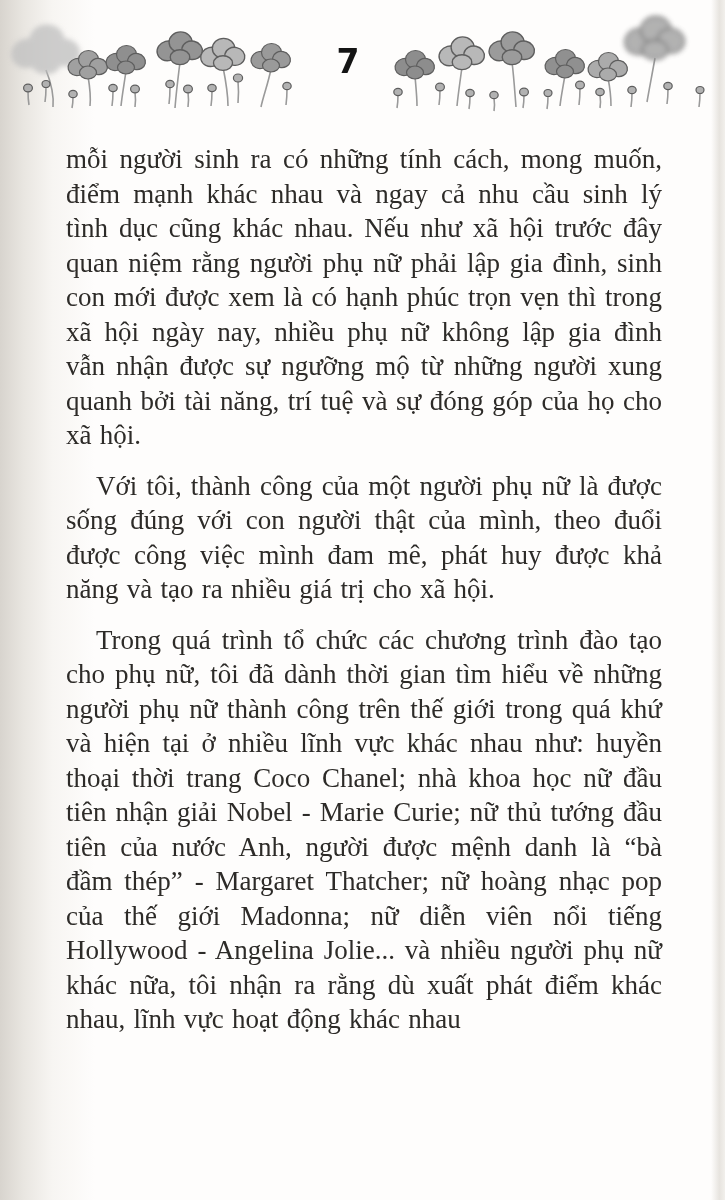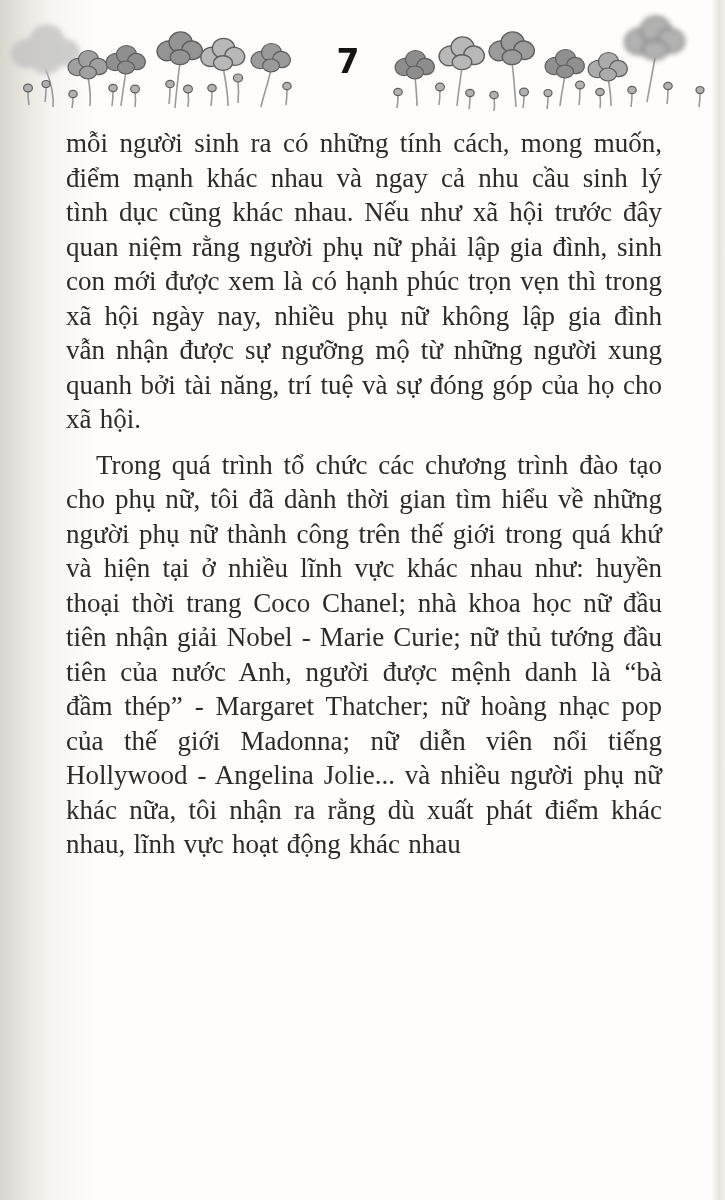--- a/index.html
+++ b/index.html
@@ -54,21 +54,21 @@
     left: 66px;
     top: 126px;
     width: 596px;
     font-size: 27px;
     line-height: 34.5px;
     color: #2d2b28;
     text-align: justify;
     word-spacing: 1.5px;
   }
   .text-block p {
-    margin: 0 0 11px 0;
+    margin: 16px 0 11px 0;
   }
   .text-block p.indent {
     text-indent: 30px;
   }
 </style>
 </head>
 <body>
 
 <div class="page">
   <div class="gutter-left"></div>
@@ -173,15 +173,16 @@
         <use href="#flowerhead" transform="translate(608,70)" fill="#ababab"></use>
         <use href="#flowerhead" transform="translate(655,43) scale(1.5)" fill="#a5a5a5" opacity="0.85" filter="url(#soft)"></use>
       </g>
     </svg>
 
     <div class="page-number">7</div>
   </header>
 
   <main class="text-block">
     <p>mỗi người sinh ra có những tính cách, mong muốn, điểm mạnh khác nhau và ngay cả nhu cầu sinh lý tình dục cũng khác nhau. Nếu như xã hội trước đây quan niệm rằng người phụ nữ phải lập gia đình, sinh con mới được xem là có hạnh phúc trọn vẹn thì trong xã hội ngày nay, nhiều phụ nữ không lập gia đình vẫn nhận được sự ngưỡng mộ từ những người xung quanh bởi tài năng, trí tuệ và sự đóng góp của họ cho xã hội.</p>
+    <p class="indent">Với tôi, thành công của một người phụ nữ là được sống đúng với con người thật của mình, theo đuổi được công việc mình đam mê, phát huy được khả năng và tạo ra nhiều giá trị cho xã hội.</p>
     <p class="indent">Trong quá trình tổ chức các chương trình đào tạo cho phụ nữ, tôi đã dành thời gian tìm hiểu về những người phụ nữ thành công trên thế giới trong quá khứ và hiện tại ở nhiều lĩnh vực khác nhau như: huyền thoại thời trang Coco Chanel; nhà khoa học nữ đầu tiên nhận giải Nobel - Marie Curie; nữ thủ tướng đầu tiên của nước Anh, người được mệnh danh là “bà đầm thép” - Margaret Thatcher; nữ hoàng nhạc pop của thế giới Madonna; nữ diễn viên nổi tiếng Hollywood - Angelina Jolie... và nhiều người phụ nữ khác nữa, tôi nhận ra rằng dù xuất phát điểm khác nhau, lĩnh vực hoạt động khác nhau</p>
   </main>
 </div>
 
 </body></html>

